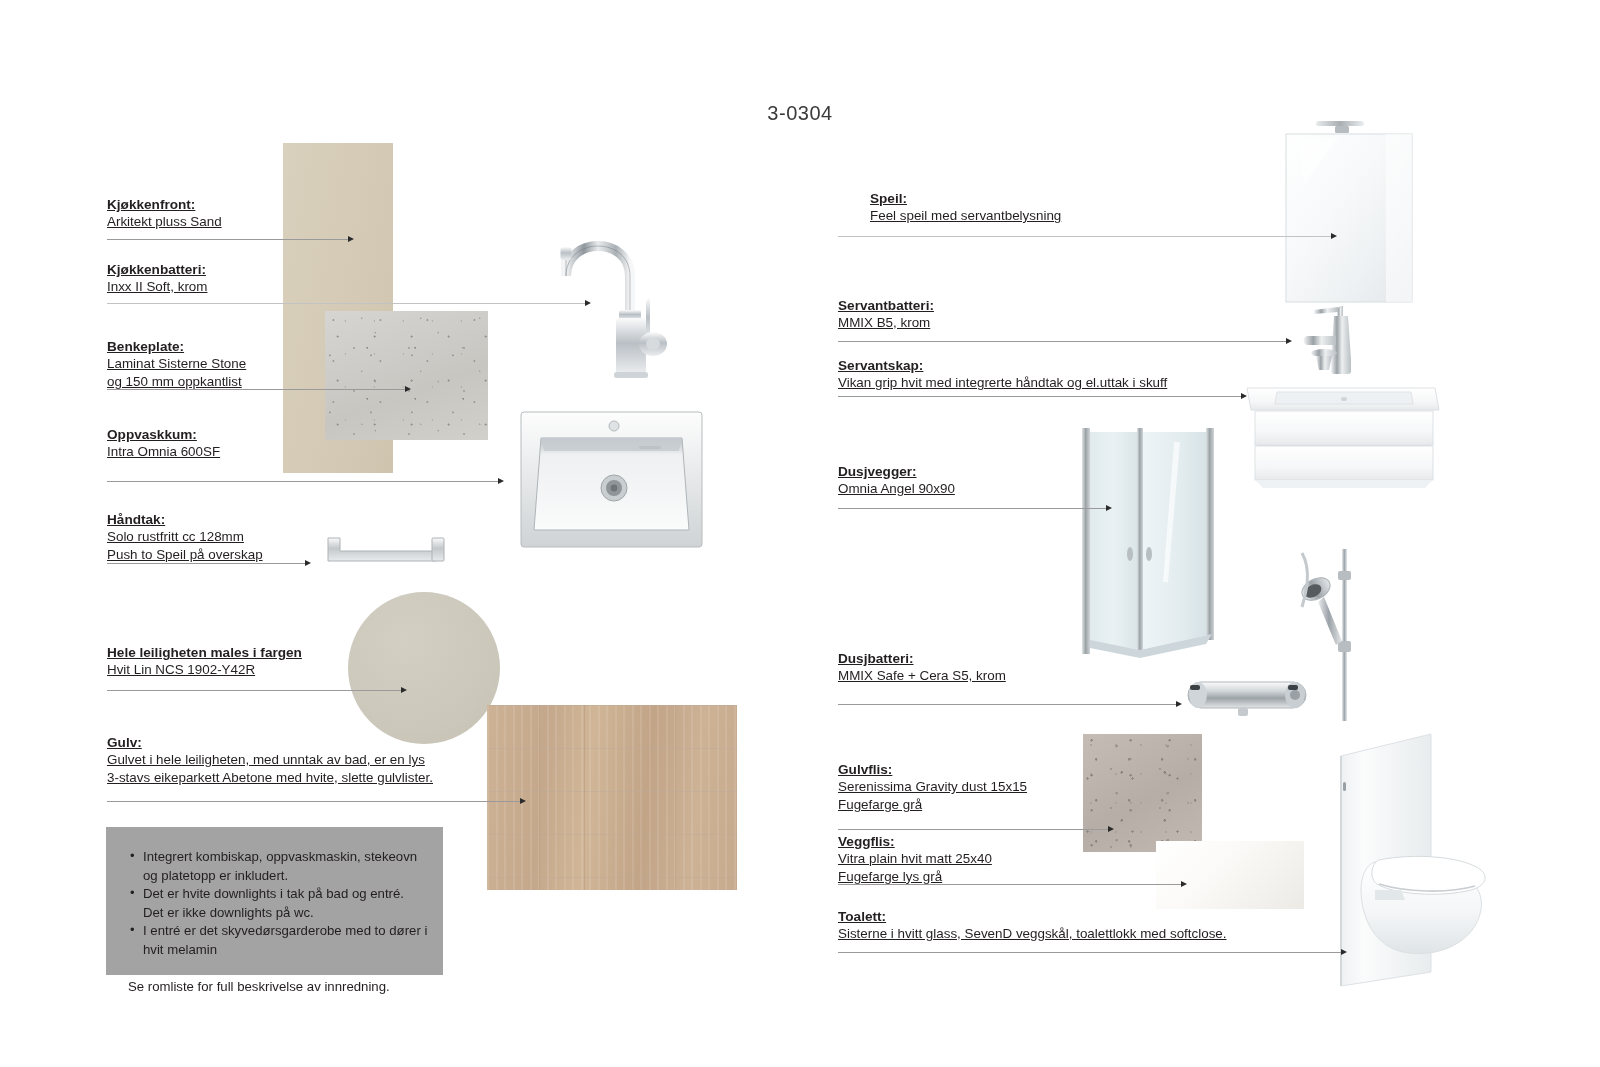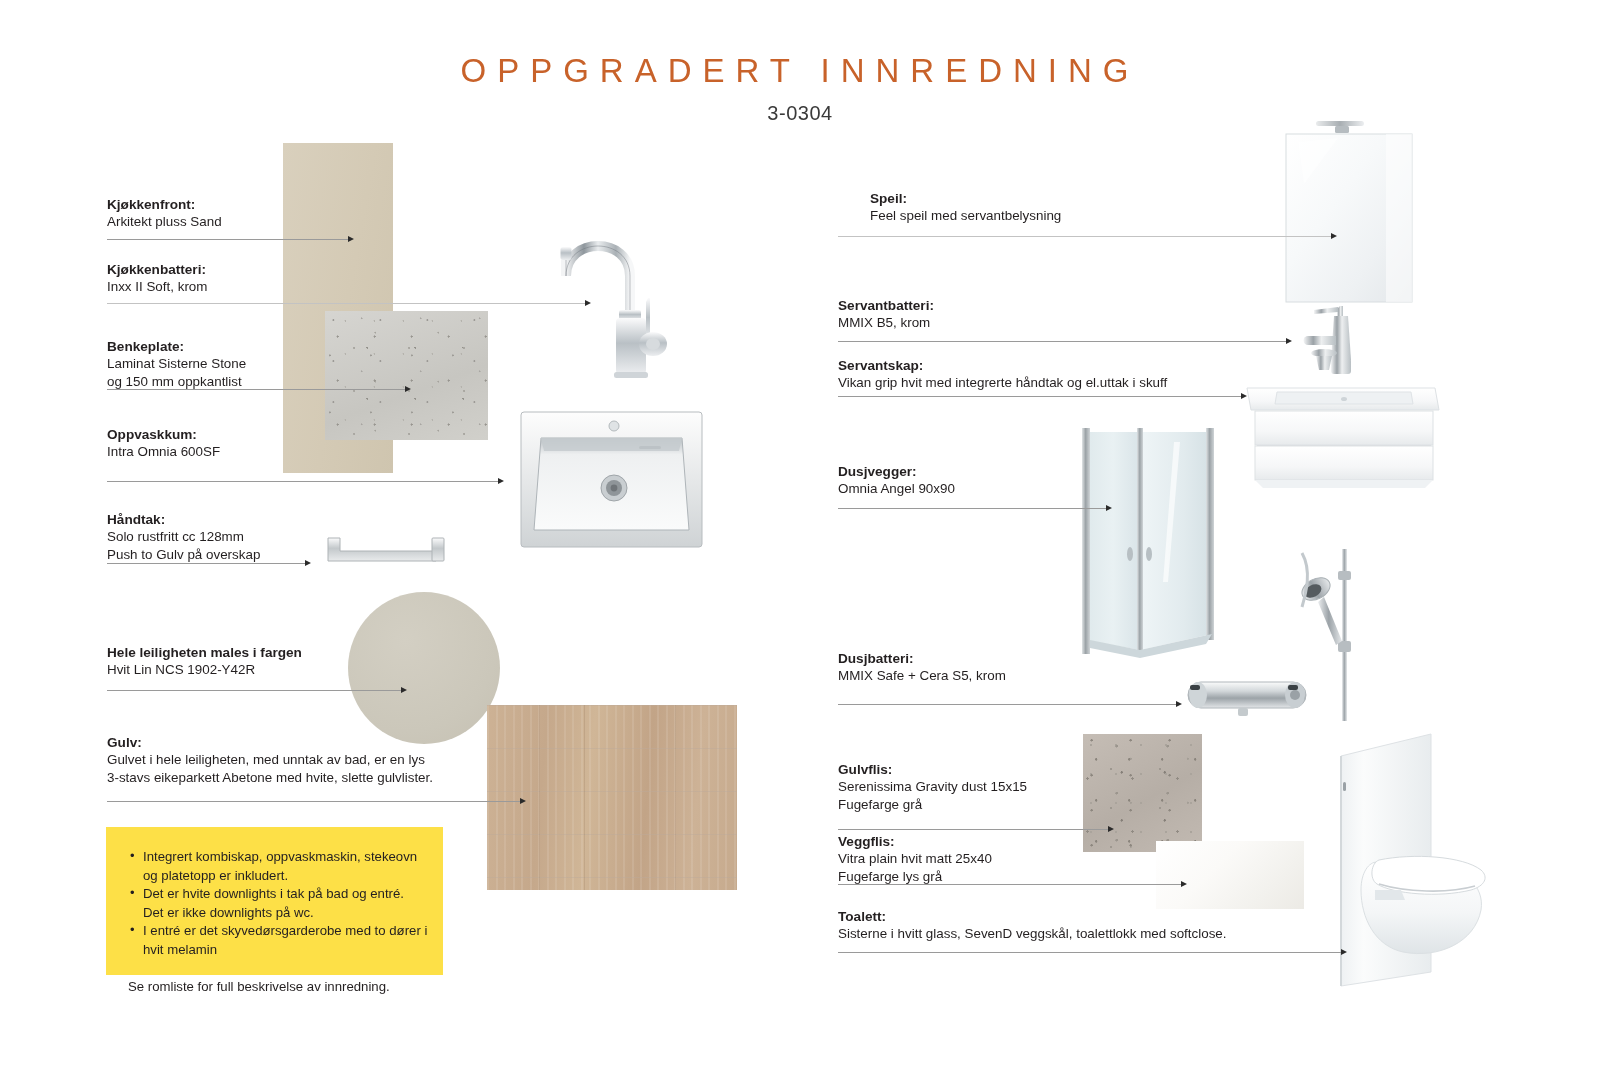--- a/index.html
+++ b/index.html
@@ -14,21 +14,21 @@
   .title{
     position:absolute;top:52px;left:0;width:1600px;text-align:center;
     font-size:33px;letter-spacing:11px;color:#c8622a;font-weight:400;
   }
   .subtitle{
     position:absolute;top:102px;left:0;width:1600px;text-align:center;
     font-size:20px;color:#3a3a3a;letter-spacing:.5px;
   }
 
   
-  .spec{position:absolute;}
+  .spec{position:absolute;text-decoration:underline;}
   .spec .label{font-size:13.6px;font-weight:bold;line-height:17px;}
   .spec .value{font-size:13.4px;line-height:17.5px;font-weight:400;}
   .rule{position:absolute;height:1px;background:#9a9a9a;}
   .rule.light{background:#c3c3c3;}
   .arrow{position:absolute;width:0;height:0;
     border-top:3.6px solid transparent;border-bottom:3.6px solid transparent;
     border-left:6px solid #2b2b2b;}
 
   
   .sw{position:absolute;}
@@ -78,36 +78,35 @@
       radial-gradient(circle at 10% 84%,#918b83 1px,transparent 1.4px),
       radial-gradient(circle at 57% 90%,#9e9890 .9px,transparent 1.3px),
       radial-gradient(circle at 90% 80%,#857f78 1px,transparent 1.4px),
       radial-gradient(circle at 32% 38%,#aaa49c .8px,transparent 1.2px),
       linear-gradient(150deg,#c5bdb5,#b6aea6 55%,#c2bab2);
     background-size:39px 35px,51px 47px,33px 41px,57px 44px,45px 53px,49px 39px,43px 48px,25px 29px,100% 100%;
   }
   .walltile{background:linear-gradient(135deg,#ffffff 0%,#fbfaf8 40%,#f2f1ed 75%,#eceae5 100%);}
 
   
-  .notebox{position:absolute;background:#fde047;}
+  .notebox{position:absolute;background:#a3a3a3;}
   .notebox ul{margin:0;padding:0;list-style:none;}
   .notebox li{font-size:13.2px;line-height:18.5px;padding-left:15px;position:relative;}
   .notebox li::before{content:"\2022";position:absolute;left:2px;top:-1px;font-size:13px;}
   .notebox .foot{font-size:13.2px;line-height:18px;}
 
   
   .art{position:absolute;}
   .art svg{display:block;}
 </style>
 </head>
 <body>
 
 <div class="sheet">
 
-  <div class="title">OPPGRADERT INNREDNING</div>
   <div class="subtitle">3-0304</div>
 
   <div class="sw sand" style="left:283px;top:143px;width:110px;height:330px;"></div>
 
   <div class="sw stone" style="left:325px;top:311px;width:163px;height:129px;"></div>
 
   <div class="art" style="left:520px;top:198px;width:160px;height:185px;">
     <svg viewBox="0 0 160 185" width="160" height="185">
       <defs>
         <linearGradient id="chr" x1="0" y1="0" x2="1" y2="0">
@@ -203,21 +202,21 @@
   <div class="spec" style="left:107px;top:426px;">
     <div class="label">Oppvaskkum:</div>
     <div class="value">Intra Omnia 600SF</div>
   </div>
   <div class="rule" style="left:107px;top:481px;width:393px;"></div>
   <div class="arrow" style="left:498px;top:477.5px;"></div>
 
   <div class="spec" style="left:107px;top:511px;">
     <div class="label">Håndtak:</div>
     <div class="value">Solo rustfritt cc 128mm</div>
-    <div class="value">Push to Gulv på overskap</div>
+    <div class="value">Push to Speil på overskap</div>
   </div>
   <div class="rule" style="left:107px;top:563px;width:200px;"></div>
   <div class="arrow" style="left:305px;top:559.5px;"></div>
 
   <div class="spec" style="left:107px;top:644px;">
     <div class="label">Hele leiligheten males i fargen</div>
     <div class="value">Hvit Lin NCS 1902-Y42R</div>
   </div>
   <div class="rule" style="left:107px;top:690px;width:296px;"></div>
   <div class="arrow" style="left:401px;top:686.5px;"></div>

